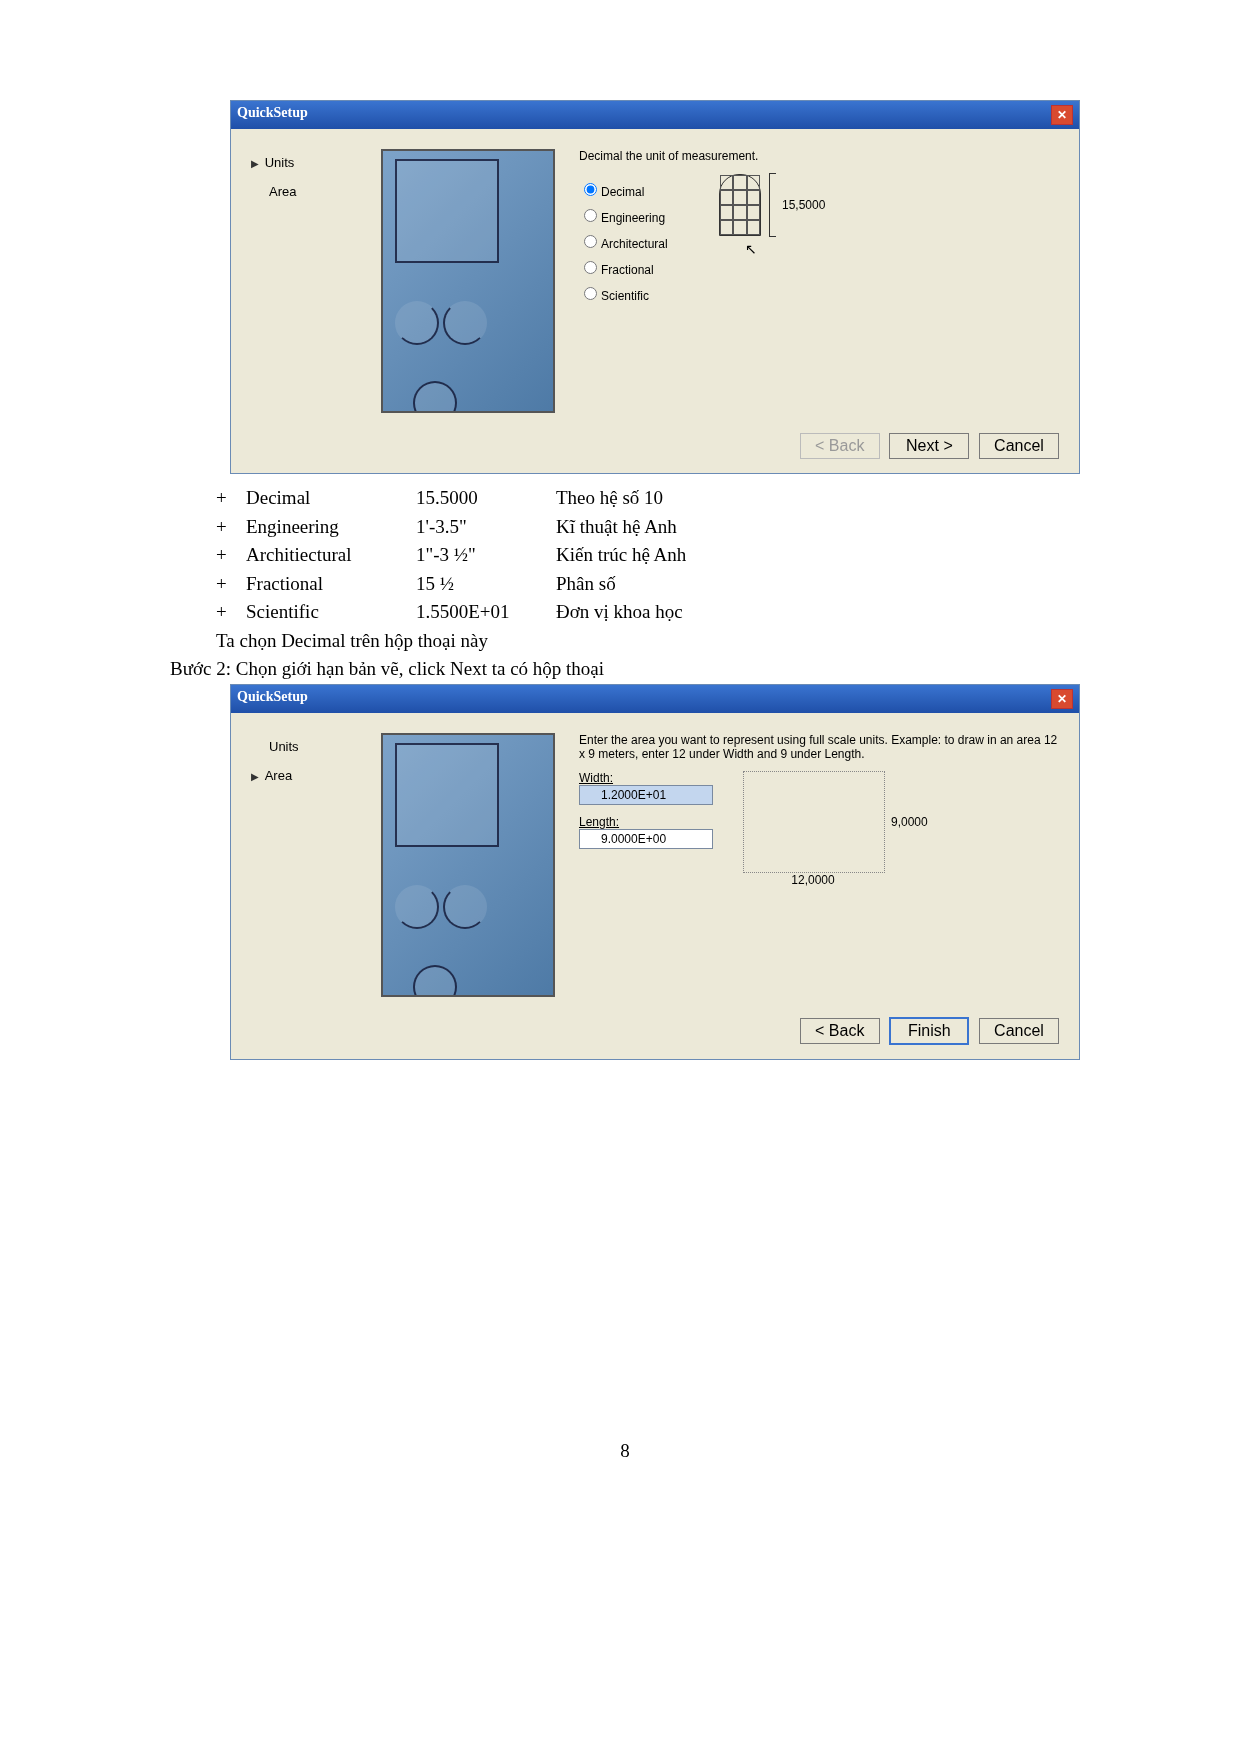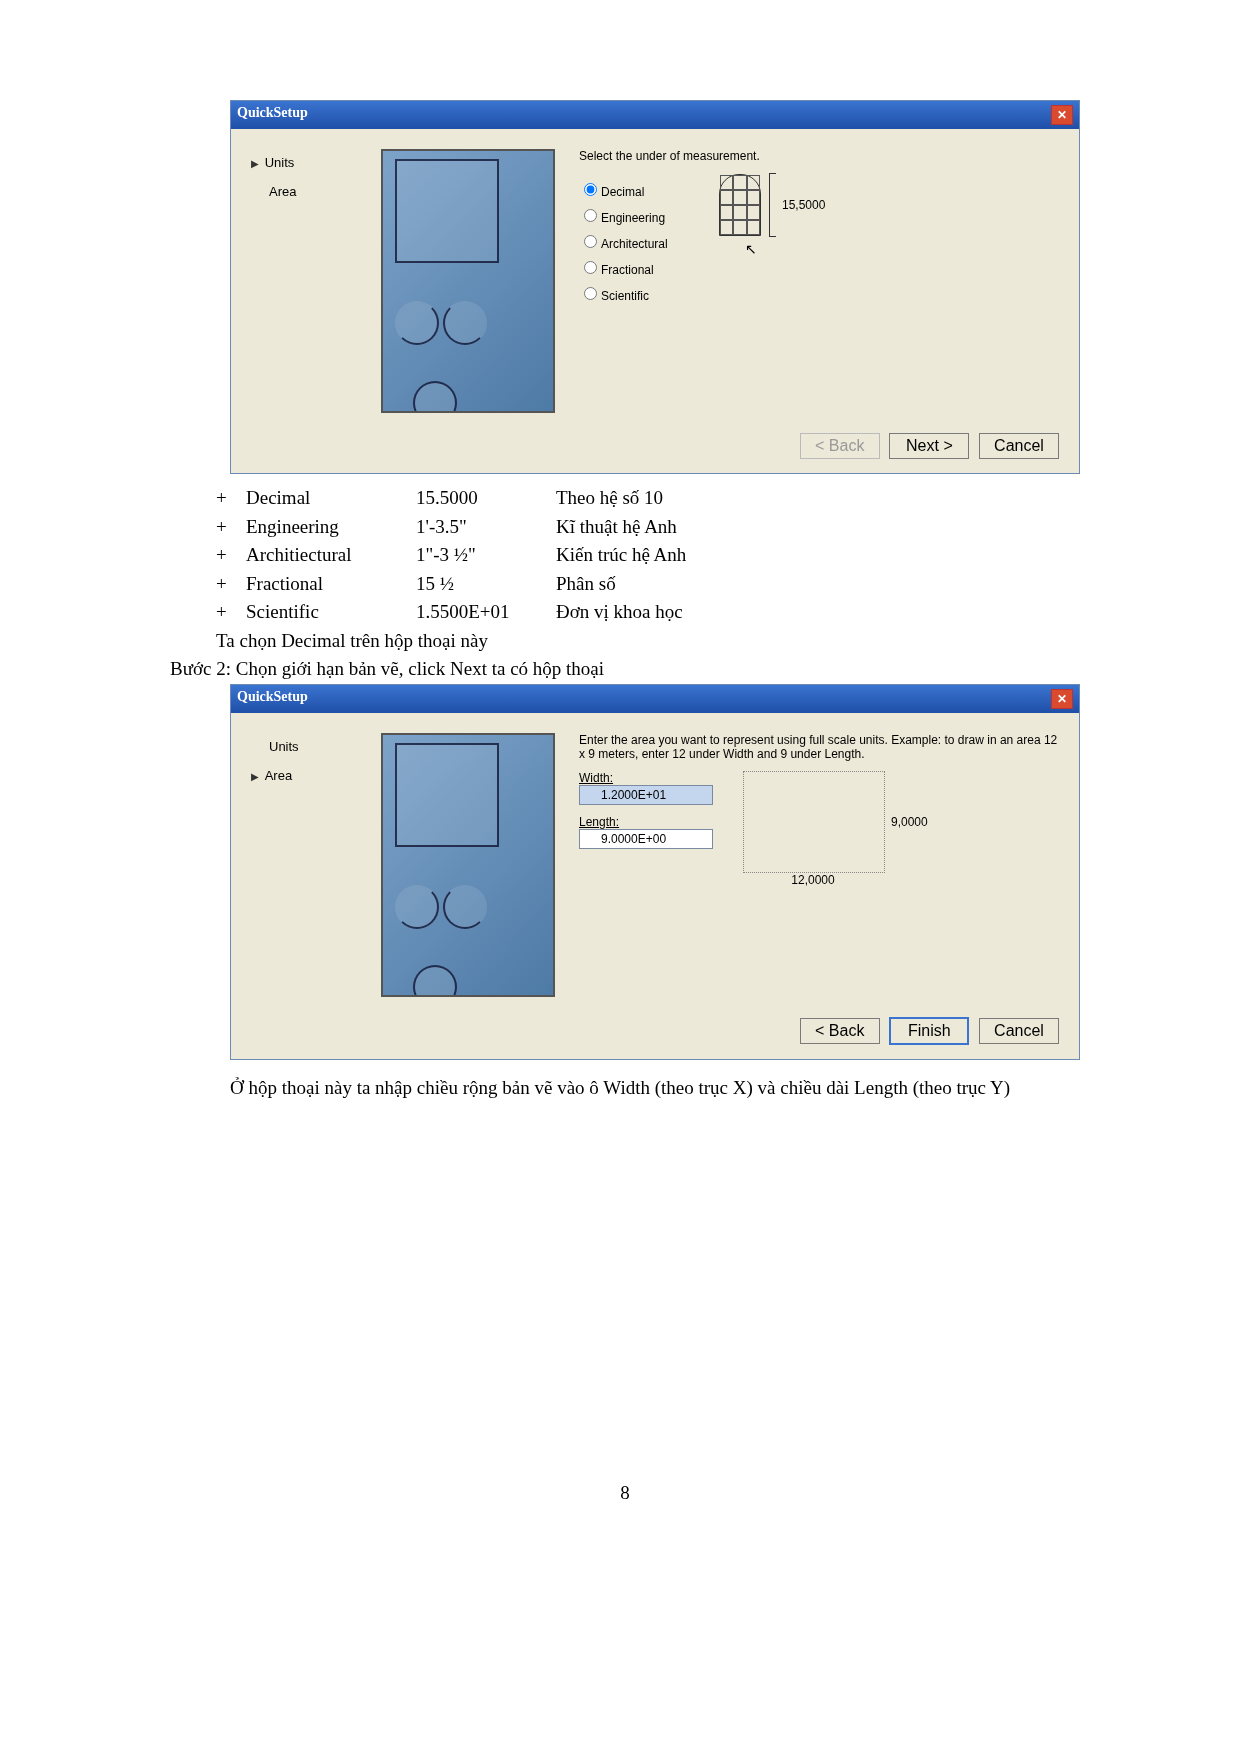--- a/index.html
+++ b/index.html
@@ -167,21 +167,21 @@
         <div class="nav-item active">Units</div>
         <div class="nav-item inactive">Area</div>
       </div>
       <div class="preview-col">
         <div class="shape" style="left:12px;top:8px;width:100px;height:100px;"></div>
         <div class="shape" style="left:12px;top:150px;width:40px;height:40px;border-radius:50%;border-top-color:transparent;border-left-color:transparent;"></div>
         <div class="shape" style="left:60px;top:150px;width:40px;height:40px;border-radius:50%;border-top-color:transparent;border-right-color:transparent;"></div>
         <div class="shape" style="left:30px;top:230px;width:40px;height:40px;border-radius:50%;"></div>
       </div>
       <div class="content-col">
-        <div class="prompt">Select the under of measurement.</div>
+        <div class="prompt">Decimal the unit of measurement.</div>
         <div style="display:flex;">
           <div style="width:130px;">
             <div class="radio-row"><input type="radio" checked="" style=""><span>Decimal</span></div>
             <div class="radio-row"><input type="radio" style=""><span>Engineering</span></div>
             <div class="radio-row"><input type="radio" style=""><span>Architectural</span></div>
             <div class="radio-row"><input type="radio" style=""><span>Fractional</span></div>
             <div class="radio-row"><input type="radio" style=""><span>Scientific</span></div>
           </div>
           <div class="side-diagram">
             <div style="display:flex;align-items:center;">
@@ -287,16 +287,15 @@
         </div>
       </div>
     </div>
     <div class="button-bar">
       <button class="btn">&lt; Back</button>
       <button class="btn default">Finish</button>
       <button class="btn">Cancel</button>
     </div>
   </div>
 
-  <div class="content-text para" style="margin-top:14px;text-indent:60px;">Ở hộp thoại này ta nhập chiều rộng bản vẽ vào ô Width (theo trục X) và chiều dài Length (theo trục Y)</div>
 
   <div class="page-number">8</div>
 </div>
 
 </body></html>

